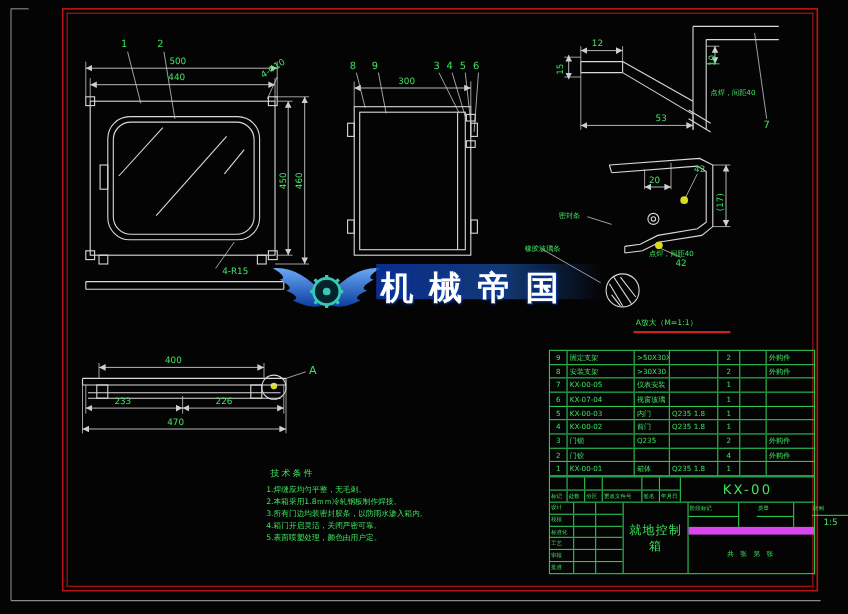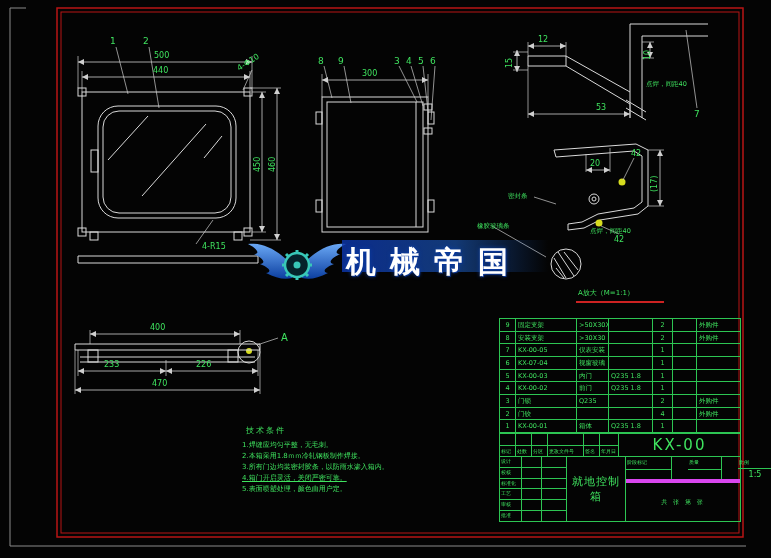--- a/index.html
+++ b/index.html
@@ -29,31 +29,31 @@
   .tb{position:absolute;left:499px;top:433px;width:242px;height:89px;border:1px solid #2dc553;
       box-sizing:border-box;color:#3fe35f;display:flex;flex-direction:column;}
   .tb-rowA{display:flex;height:22px;border-bottom:1px solid #2dc553;}
   .tb-rowA-left{width:118px;border-right:1px solid #2dc553;display:flex;flex-direction:column;}
   .tb-sub{display:flex;flex:1;border-bottom:1px solid #2dc553;}
   .tb-sub:last-child{border-bottom:none;}
   .tc{border-right:1px solid #2dc553;font-size:5px;overflow:hidden;box-sizing:border-box;
       padding:2px 0 0 1px;flex:none;}
   .tc:last-child{border-right:none;}
   .kx{width:124px;display:flex;align-items:center;justify-content:center;
-      font-size:15px;letter-spacing:2px;}
+      font-size:12px;letter-spacing:2px;}
   .tb-rowBC{display:flex;flex:1;}
   .tb-sign{width:66px;border-right:1px solid #2dc553;display:flex;flex-direction:column;}
   .sg{display:flex;flex:1;border-bottom:1px solid #2dc553;font-size:5px;}
   .sg:last-child{border-bottom:none;}
   .sg span{border-right:1px solid #2dc553;box-sizing:border-box;overflow:hidden;padding:1px 0 0 1px;}
   .sgl{width:22px;} .sgm{width:20px;} .sgr{width:24px;border-right:none!important;}
   .tb-title{width:62px;border-right:1px solid #2dc553;display:flex;align-items:center;
             justify-content:center;font-size:11px;letter-spacing:1px;text-align:center;}
   .tb-right{width:114px;display:flex;flex-direction:column;}
-  .tb-sv{display:flex;height:22px;border-bottom:4px solid #d946ef;gap:16px;}
+  .tb-sv{display:flex;height:22px;border-bottom:7px solid #d946ef;gap:16px;}
   .svc{flex:none;border-right:1px solid #2dc553;display:flex;flex-direction:column;box-sizing:border-box;}
   .svc:last-child{border-right:none;}
   .svh{font-size:5px;border-bottom:1px solid #2dc553;height:10px;overflow:hidden;padding:2px 0 0 1px;}
   .svv{flex:1;font-size:8px;text-align:center;padding-top:1px;}
   .sw1{width:46px;} .sw2{width:34px;} .sw3{width:34px;}
   .tb-sheet{flex:1;display:flex;align-items:center;justify-content:center;font-size:6px;letter-spacing:2px;}
   
   .wm{position:absolute;left:240px;top:228px;width:312px;height:78px;}
   .wm-band{position:absolute;left:102px;top:12px;width:206px;height:32px;
            background:linear-gradient(90deg,rgba(12,52,165,.85),rgba(33,110,230,.5) 55%,rgba(33,110,230,0));}
@@ -275,21 +275,21 @@
   <span class="t" style="left:104px;top:361px;">233</span>
   <span class="t" style="left:196px;top:361px;">226</span>
   <span class="t" style="left:152px;top:380px;">470</span>
   <span class="t c10" style="left:281px;top:333px;">A</span>
 
   <div>
     <span class="note note-title" style="left:246px;top:427px;">技术条件</span>
     <span class="note" style="left:242px;top:442px;">1.焊缝应均匀平整，无毛刺。</span>
     <span class="note" style="left:242px;top:453px;">2.本箱采用1.8ｍｍ冷轧钢板制作焊接。</span>
     <span class="note" style="left:242px;top:464px;">3.所有门边均装密封胶条，以防雨水渗入箱内。</span>
-    <span class="note" style="left:242px;top:475px;text-decoration:underline;">4.箱门开启灵活，关闭严密可靠。</span>
+    <span class="note" style="left:242px;top:475px;">4.箱门开启灵活，关闭严密可靠。</span>
     <span class="note" style="left:242px;top:486px;">5.表面喷塑处理，颜色由用户定。</span>
   </div>
 
   <div class="bom">
     <div class="br">
         <span class="bc w1 ctr">9</span>
         <span class="bc w2">固定支架</span>
         <span class="bc w3">&gt;50X30X3</span>
         <span class="bc w4"></span>
         <span class="bc w5 ctr">2</span>

